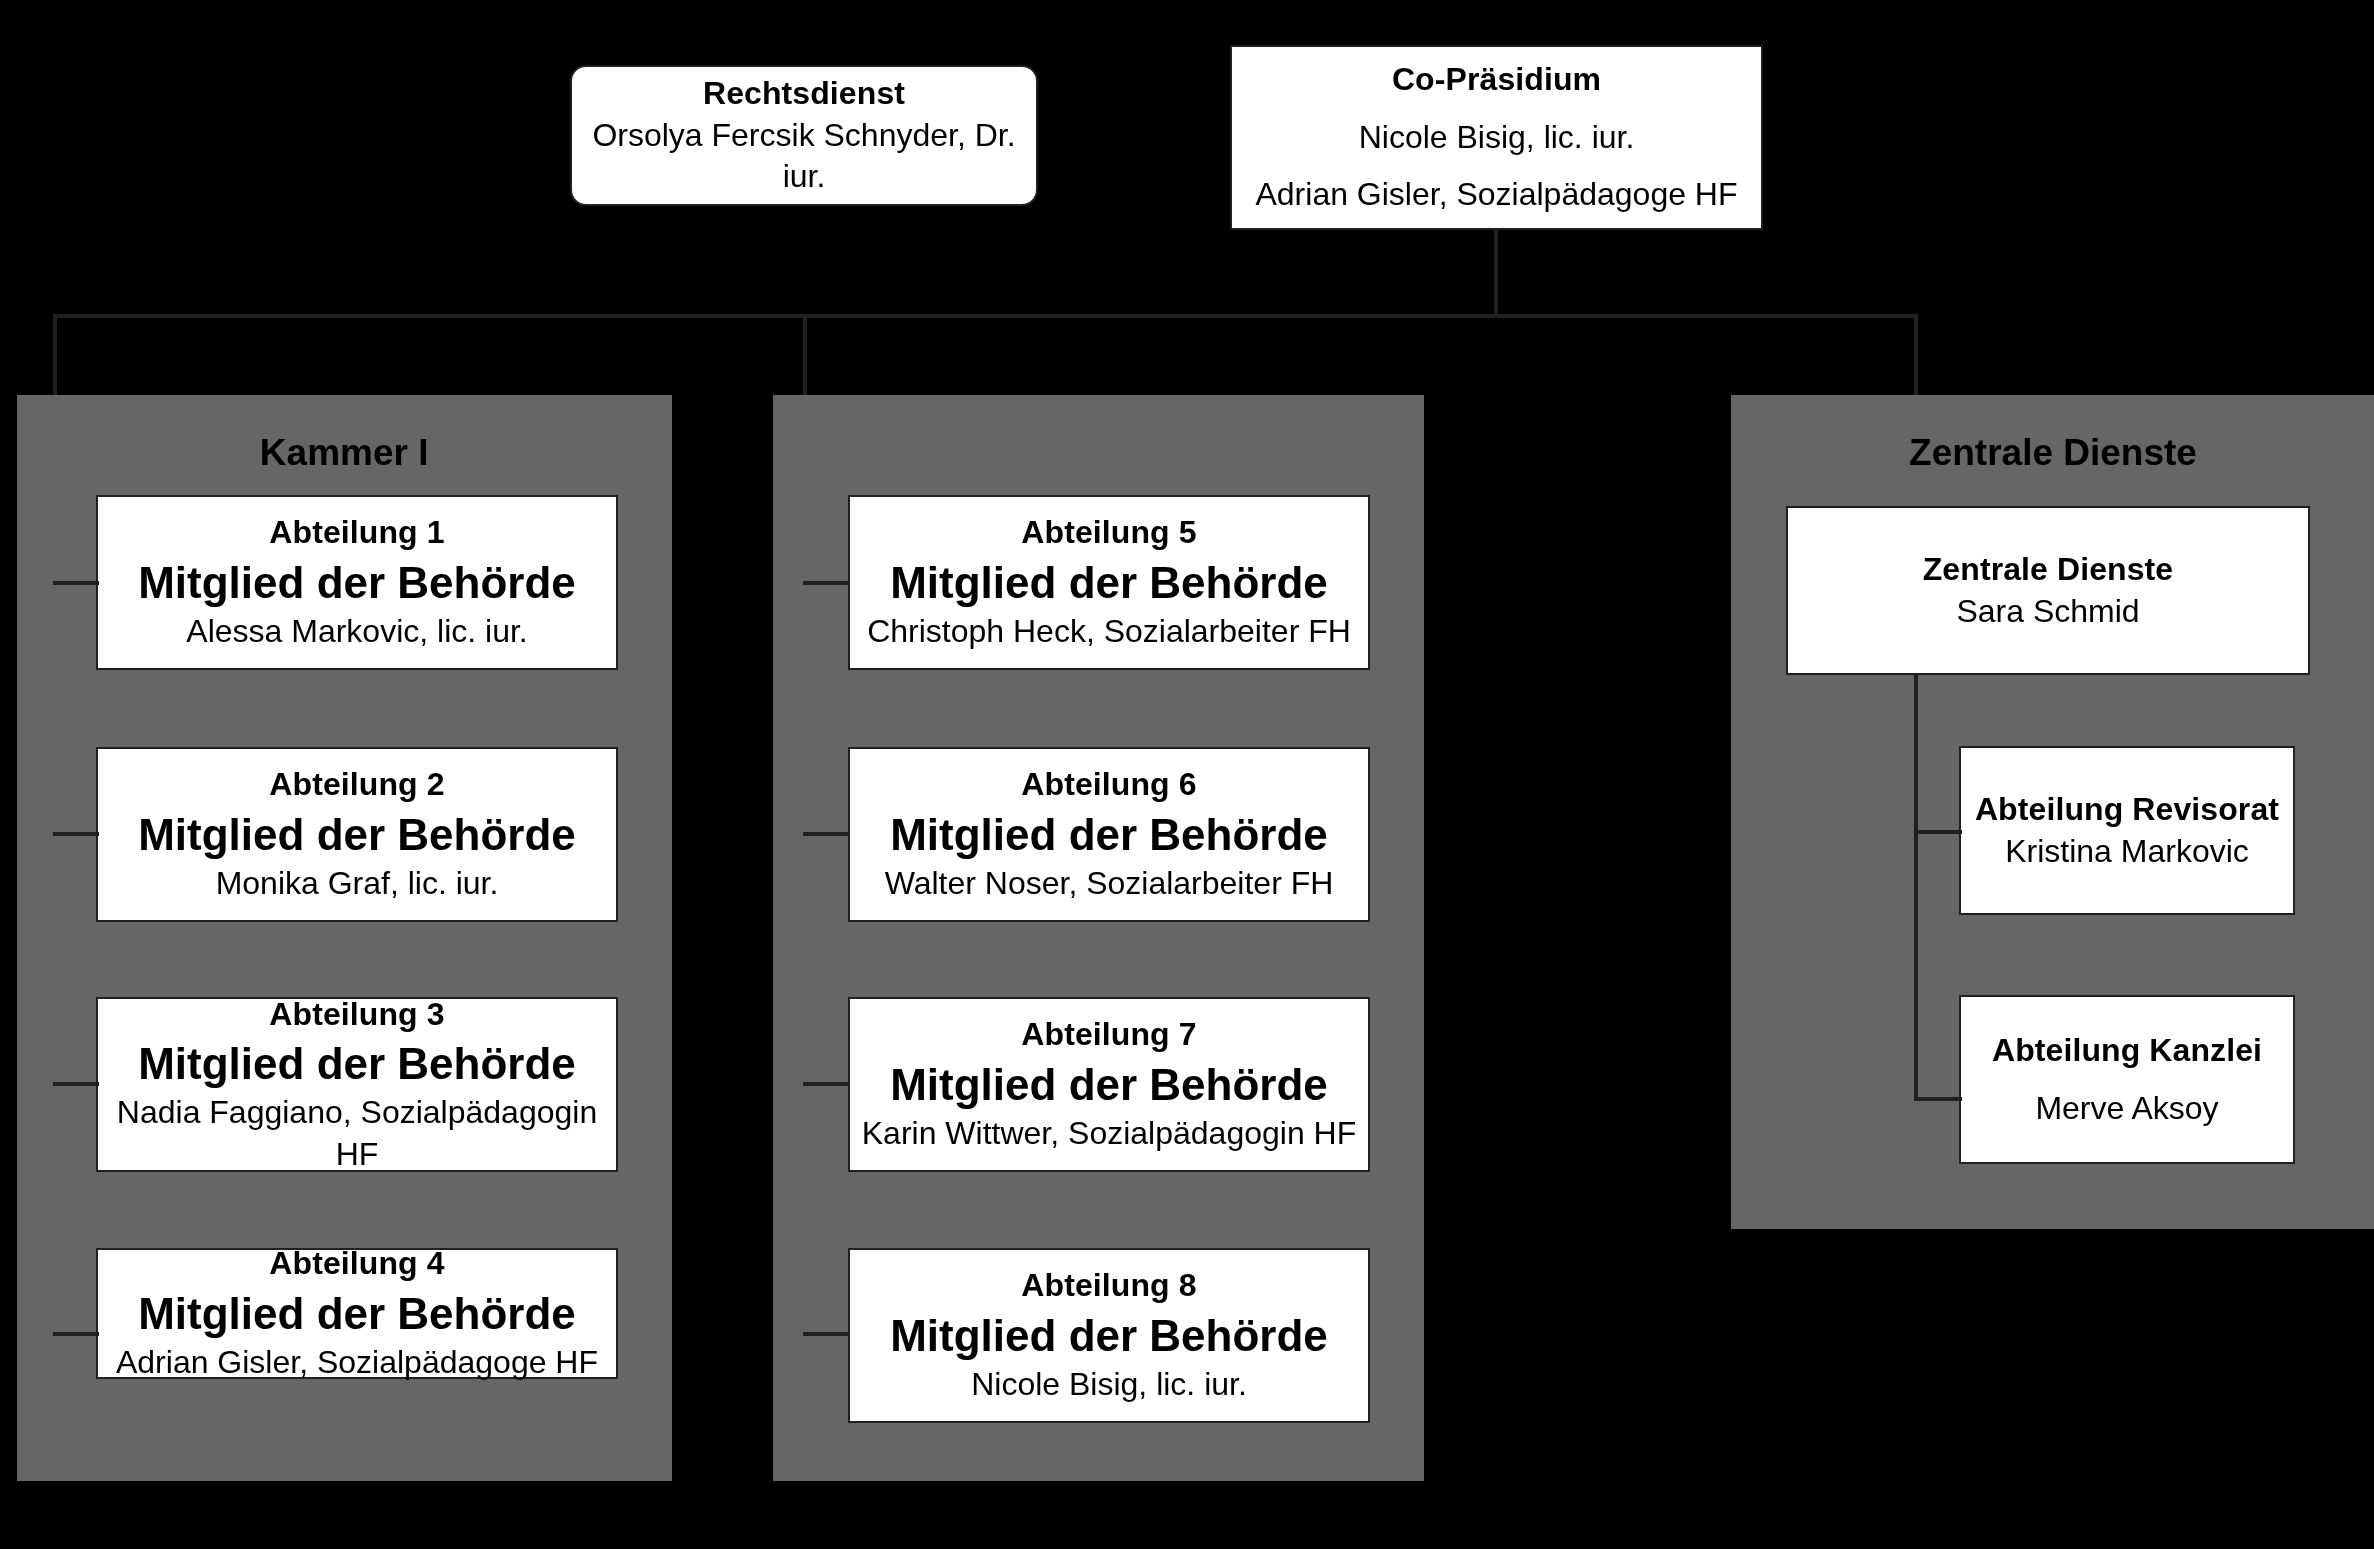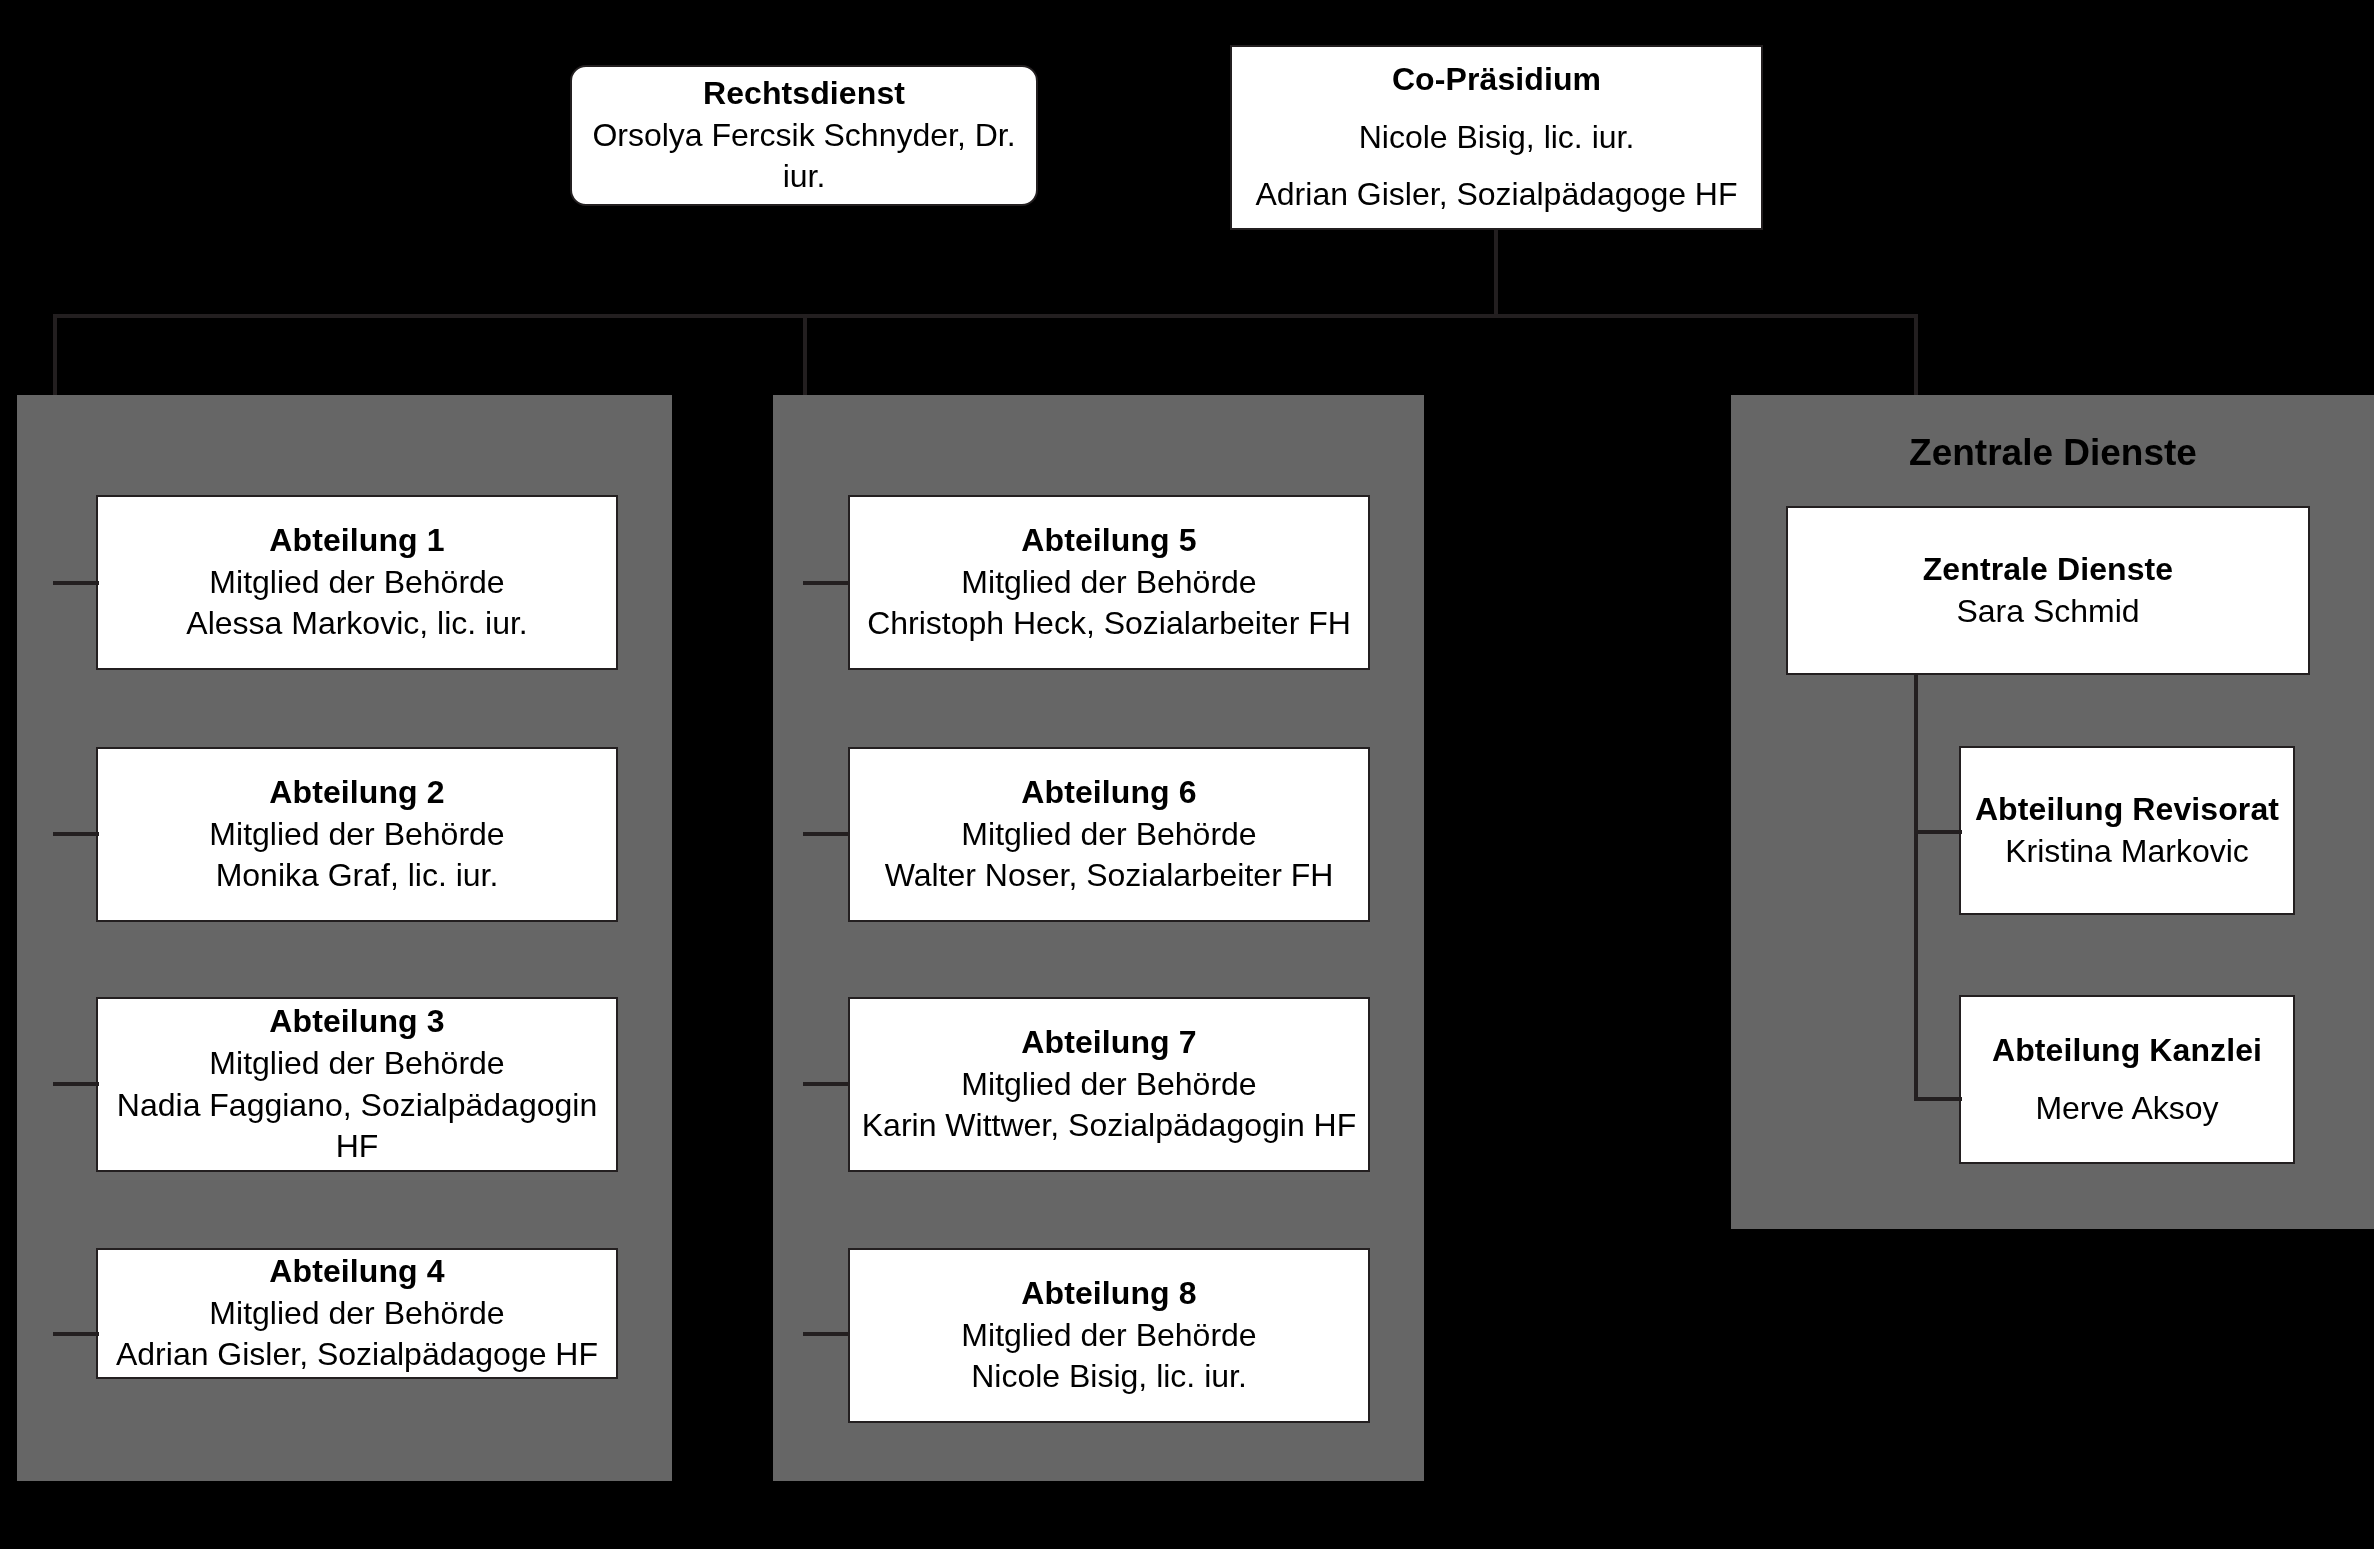--- a/index.html
+++ b/index.html
@@ -32,22 +32,22 @@
     color: #000000;
     line-height: 1.30;
     padding: 3.7px 9.3px;
   }
   .node .ttl {
     font-weight: bold;
     font-size: 32px;
     letter-spacing: 0.1px;
   }
   .node .sub {
-    font-weight: normal;
-    font-size: 32px;
+    font-weight: bold;
+    font-size: 44px;
   }
   .node .person {
     font-weight: normal;
     font-size: 32px;
   }
 
   
   .panel {
     position: absolute;
     background: #666666;
@@ -90,20 +90,21 @@
     <div class="person">Adrian Gisler, Sozialpädagoge HF</div>
   </div>
 
   <div class="ln-v" style="left:1494px; top:229px; height:86px;"></div>
   <div class="ln-h" style="left:53px; top:314px; width:1864px;"></div>
   <div class="ln-v" style="left:53px; top:314px; height:1020px;"></div>
   <div class="ln-v" style="left:803px; top:314px; height:1020px;"></div>
   <div class="ln-v" style="left:1914px; top:314px; height:199px;"></div>
 
   <div class="panel" style="left:16.7px; top:395px; width:655px; height:1086px;"></div>
+  <div class="panel-title" style="left:16.7px; top:432px; width:655px;">Kammer I</div>
 
   <div class="node" style="left:96px; top:495px; width:522px; height:175px;">
     <div class="ttl">Abteilung 1</div>
     <div class="sub">Mitglied der Behörde</div>
     <div class="person">Alessa Markovic, lic. iur.</div>
   </div>
   <div class="ln-h" style="left:53px; top:581px; width:46px;"></div>
 
   <div class="node" style="left:96px; top:747px; width:522px; height:175px;">
     <div class="ttl">Abteilung 2</div>

